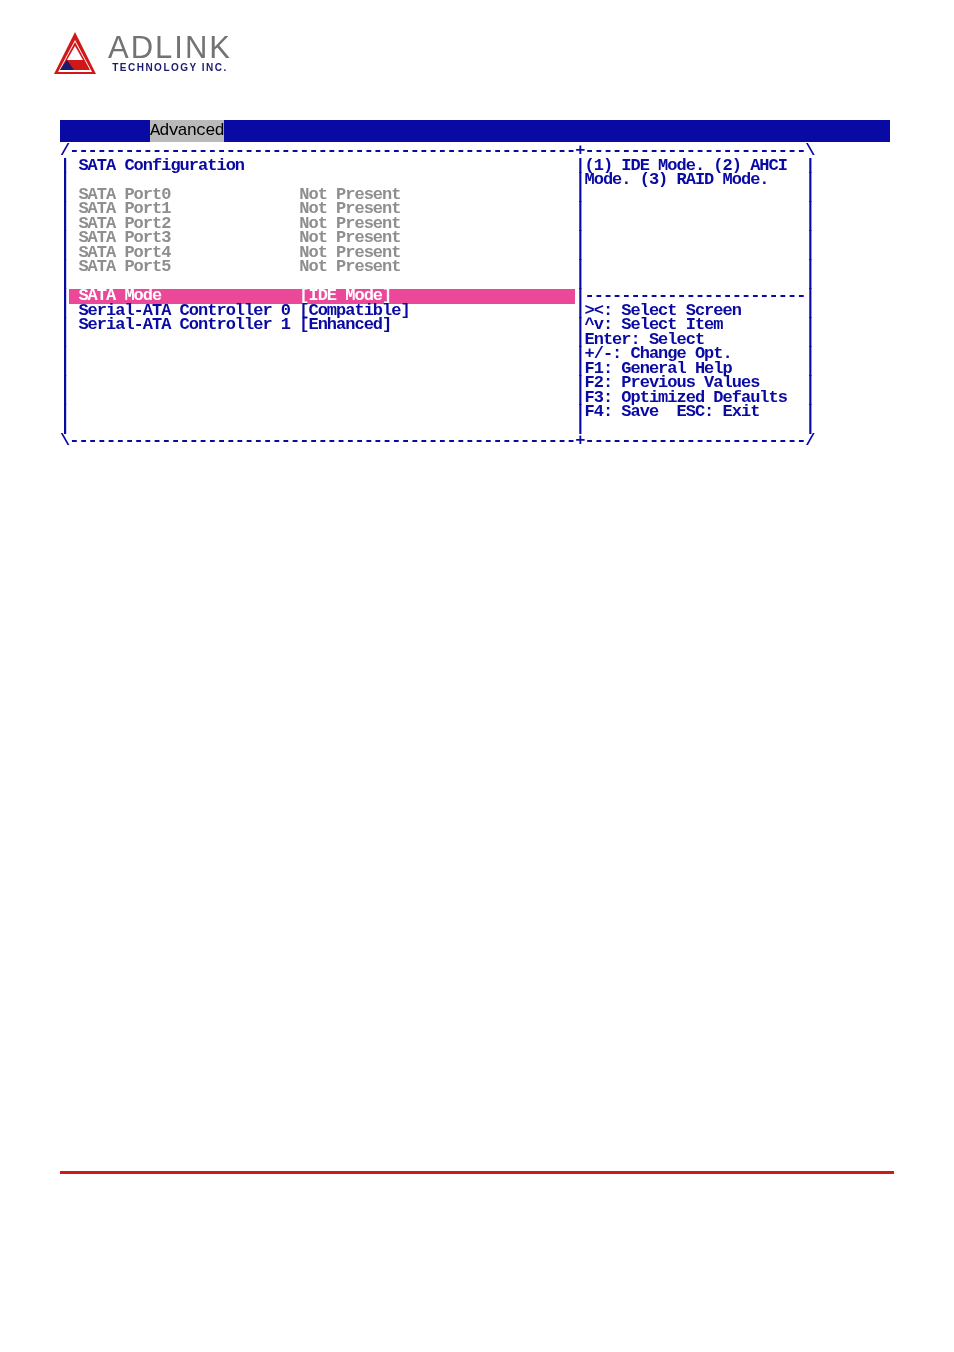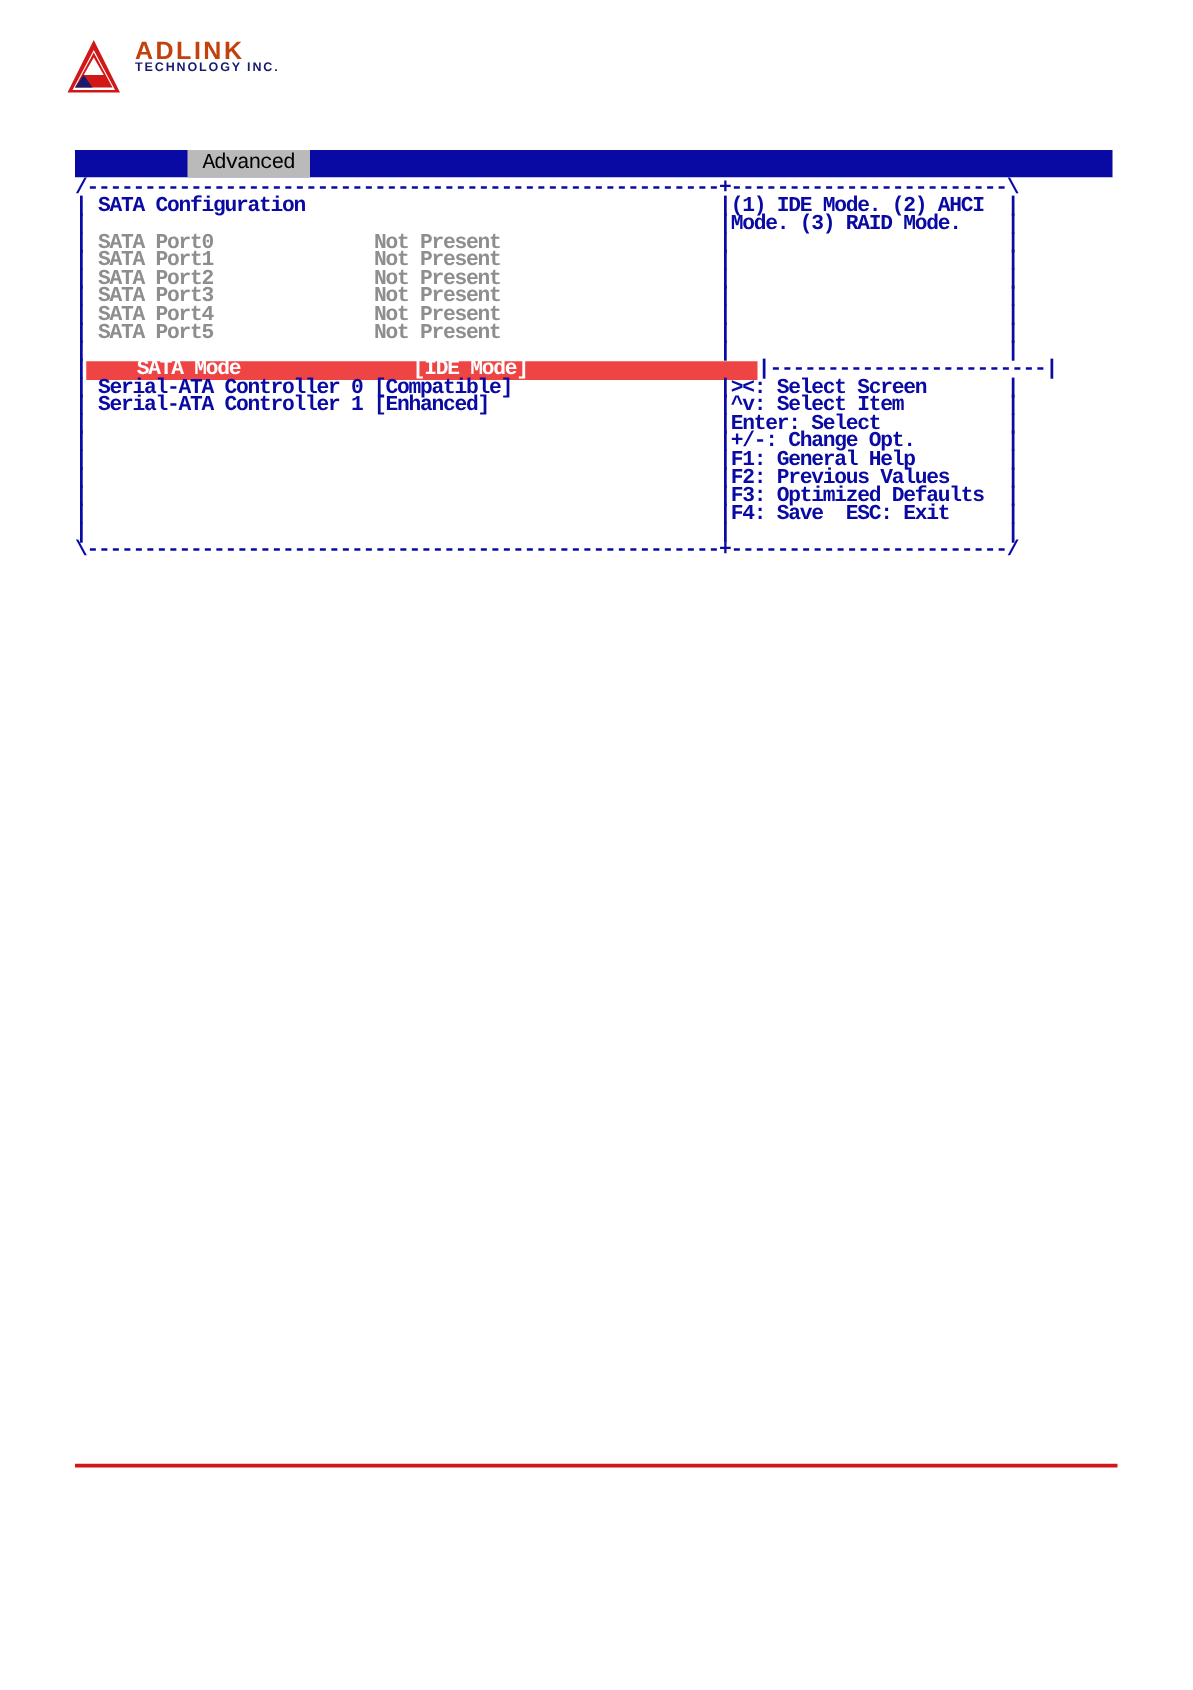--- a/index.html
+++ b/index.html
@@ -21,23 +21,23 @@
       height: 50px;
       position: relative;
       margin-right: 8px;
     }
     .logo-triangle svg {
       width: 100%;
       height: 100%;
     }
     .logo-text { display: flex; flex-direction: column; }
     .logo-main {
-      font-size: 20px;
-      font-weight: 700;
-      color: #c2410c;
+      font-size: 31px;
+      font-weight: 400;
+      color: #737373;
       letter-spacing: 2px;
       font-family: 'Arial Black', Arial, sans-serif;
     }
     .logo-sub {
       font-size: 10px;
       font-weight: bold;
       color: #1a1a6e;
       letter-spacing: 1.5px;
       margin-top: -4px;
       text-align: center;
@@ -53,35 +53,35 @@
     .tab-strip {
       background: #0909a3;
       height: 22px;
       display: flex;
       align-items: center;
     }
     .tab-spacer { width: 90px; }
     .tab {
       background: #bababa;
       color: #000;
-      padding: 0 12px;
+      padding: 0 0;
       height: 22px;
       line-height: 22px;
     }
     .bios-body {
       background: #fff;
       color: #0909a3;
       padding: 2px 0;
       line-height: 14.5px;
       white-space: pre;
       font-weight: bold;
     }
     .row { display: flex; }
     .gray { color: #8e8e8e; }
-    .sel { background: #ef4444; color: #fff; padding-left: 31px; }
+    .sel { background: #ec4899; color: #fff; }
     .footer-line {
       height: 3px;
       background: #d01818;
       margin: 720px 60px 0 60px;
     }
   </style>
 </head>
 <body>
 
 <div class="logo-area">

